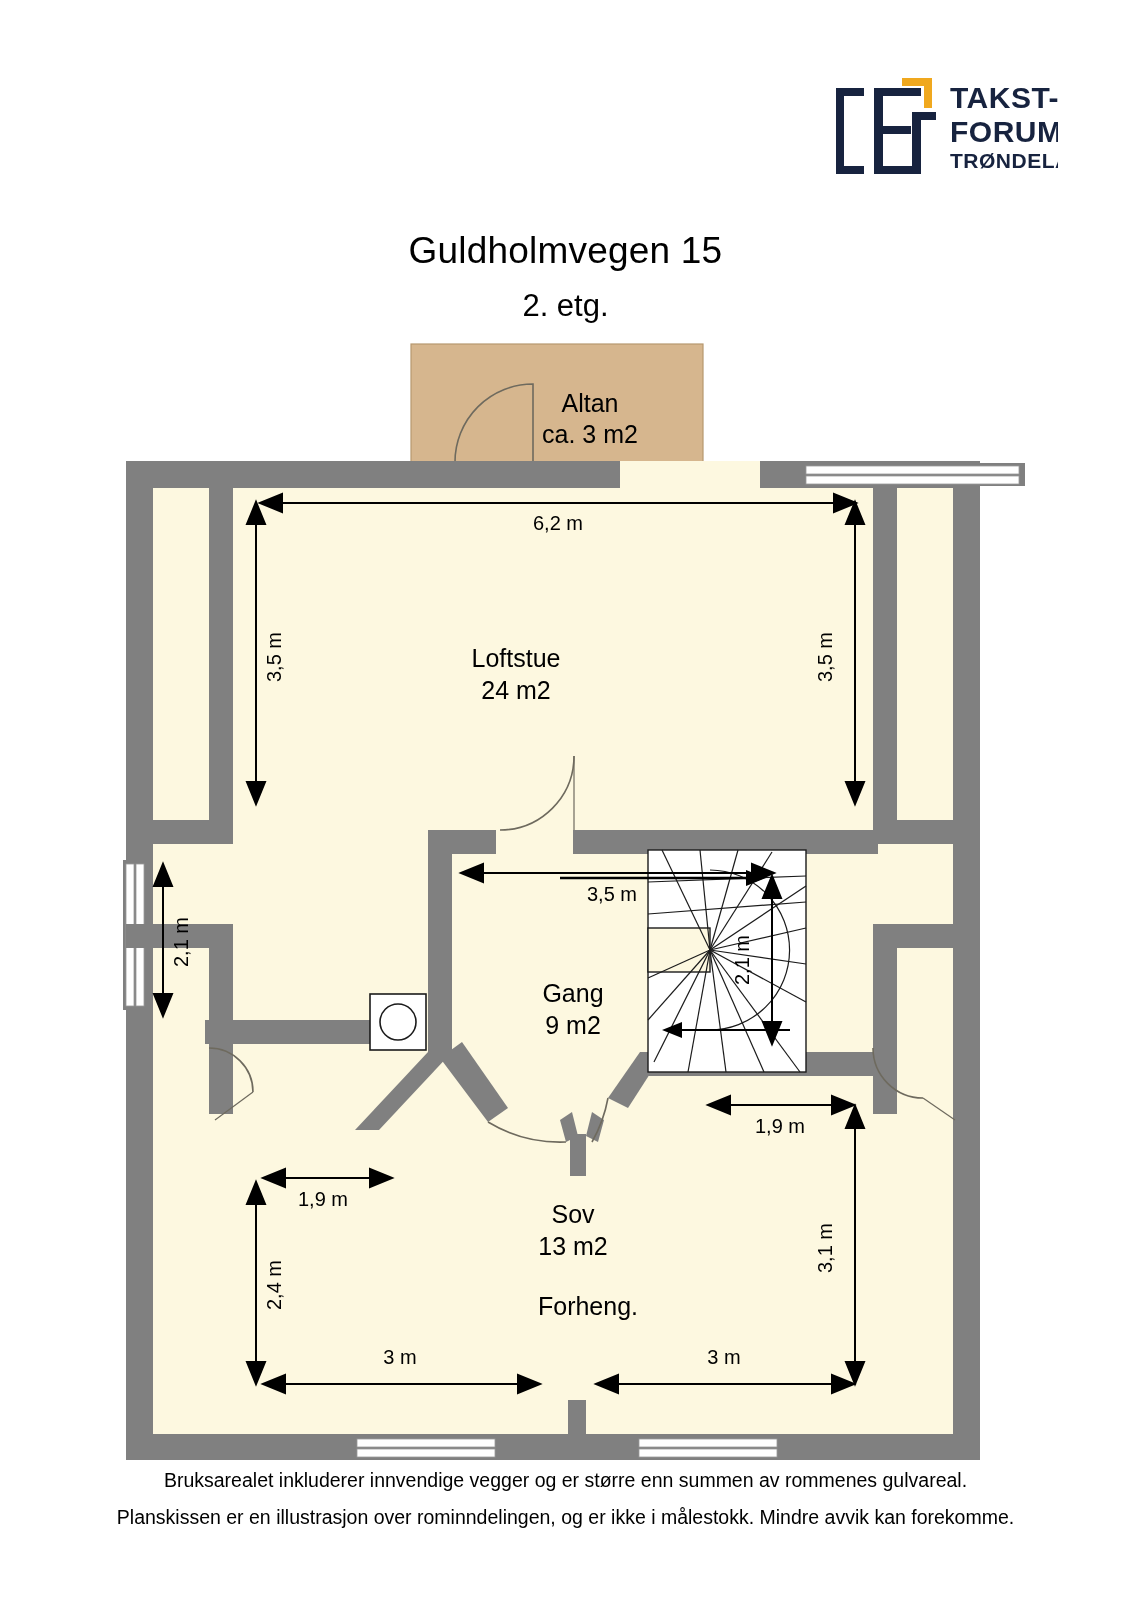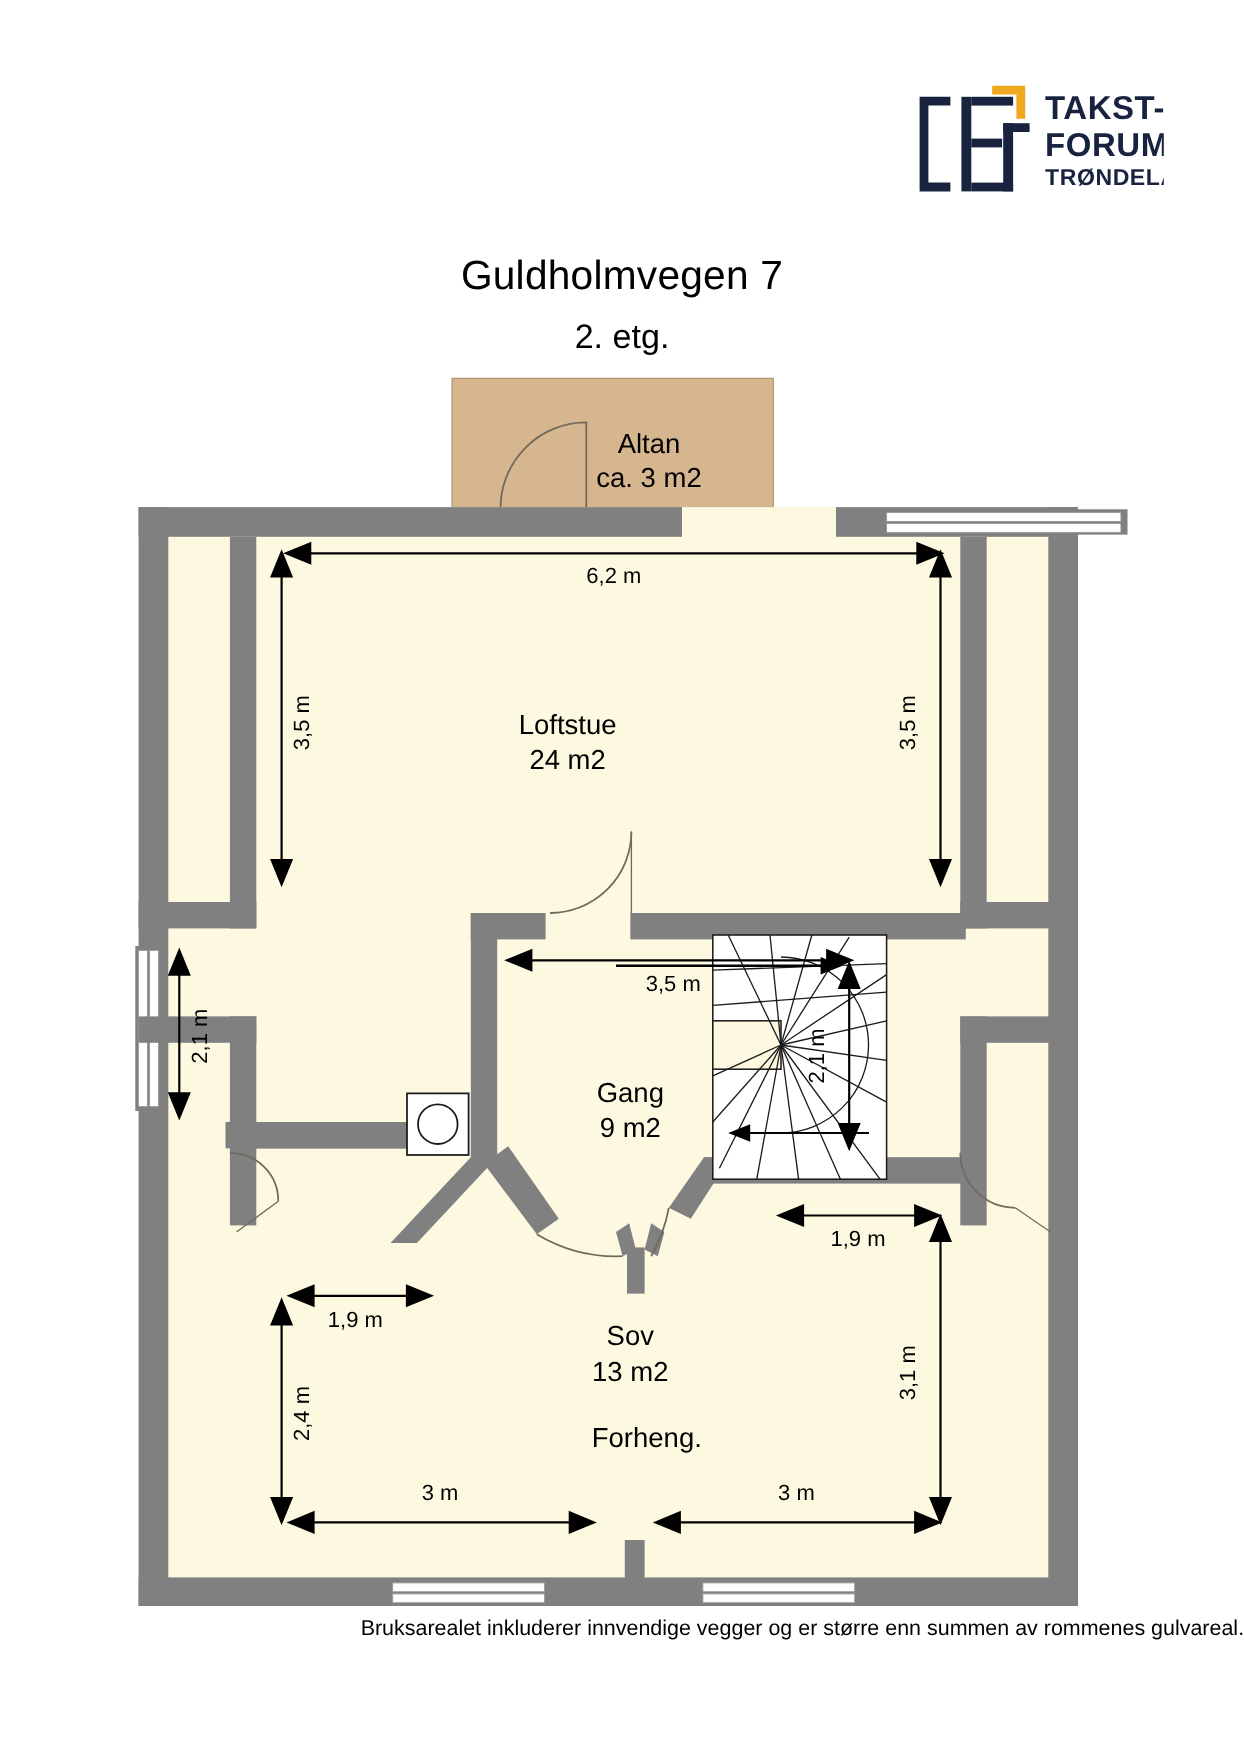--- a/index.html
+++ b/index.html
@@ -66,21 +66,21 @@
     font-size: 20px;
     fill: #000;
   }
 
   
   #footer {
     position: absolute;
     left: 0;
     top: 1462px;
     width: 1131px;
-    text-align: right;
+    text-align: center;
   }
   #footer .fline {
     font-size: 19.5px;
     line-height: 37px;
     font-weight: 400;
   }
 </style>
 </head>
 <body>
 
@@ -105,21 +105,21 @@
     </g>
     <g fill="#17233f" font-family="Liberation Sans, sans-serif" font-weight="bold">
       <text x="122" y="38" font-size="30" letter-spacing="0.5">TAKST-</text>
       <text x="122" y="72" font-size="30" letter-spacing="0.5">FORUM</text>
       <text x="122" y="98" font-size="21" letter-spacing="0.5">TRØNDELAG</text>
     </g>
   </svg>
 </div>
 
 <div id="title-block">
-  <div id="page-title">Guldholmvegen 7</div>
+  <div id="page-title">Guldholmvegen 15</div>
   <div id="page-subtitle">2. etg.</div>
 </div>
 
 <div id="plan">
 <svg width="1131" height="1130" viewBox="0 0 1131 1130" xmlns="http://www.w3.org/2000/svg">
 
   <g>
     <rect x="411" y="14" width="292" height="118" fill="#d6b68e" stroke="#b6986f" stroke-width="1.2"></rect>
 
     <path d="M455 132 L455 132 A 78 78 0 0 1 533 54 L533 132" fill="none" stroke="#6e6a5e" stroke-width="1.6"></path>
@@ -378,13 +378,14 @@
       <text class="dimtext" x="724" y="1034" text-anchor="middle" stroke="none">3 m</text>
     </g>
 
   </g>
 
 </svg>
 </div>
 
 <div id="footer">
   <div class="fline">Bruksarealet inkluderer innvendige vegger og er større enn summen av rommenes gulvareal.</div>
+  <div class="fline">Planskissen er en illustrasjon over rominndelingen, og er ikke i målestokk. Mindre avvik kan forekomme.</div>
 </div>
 
 </body></html>

